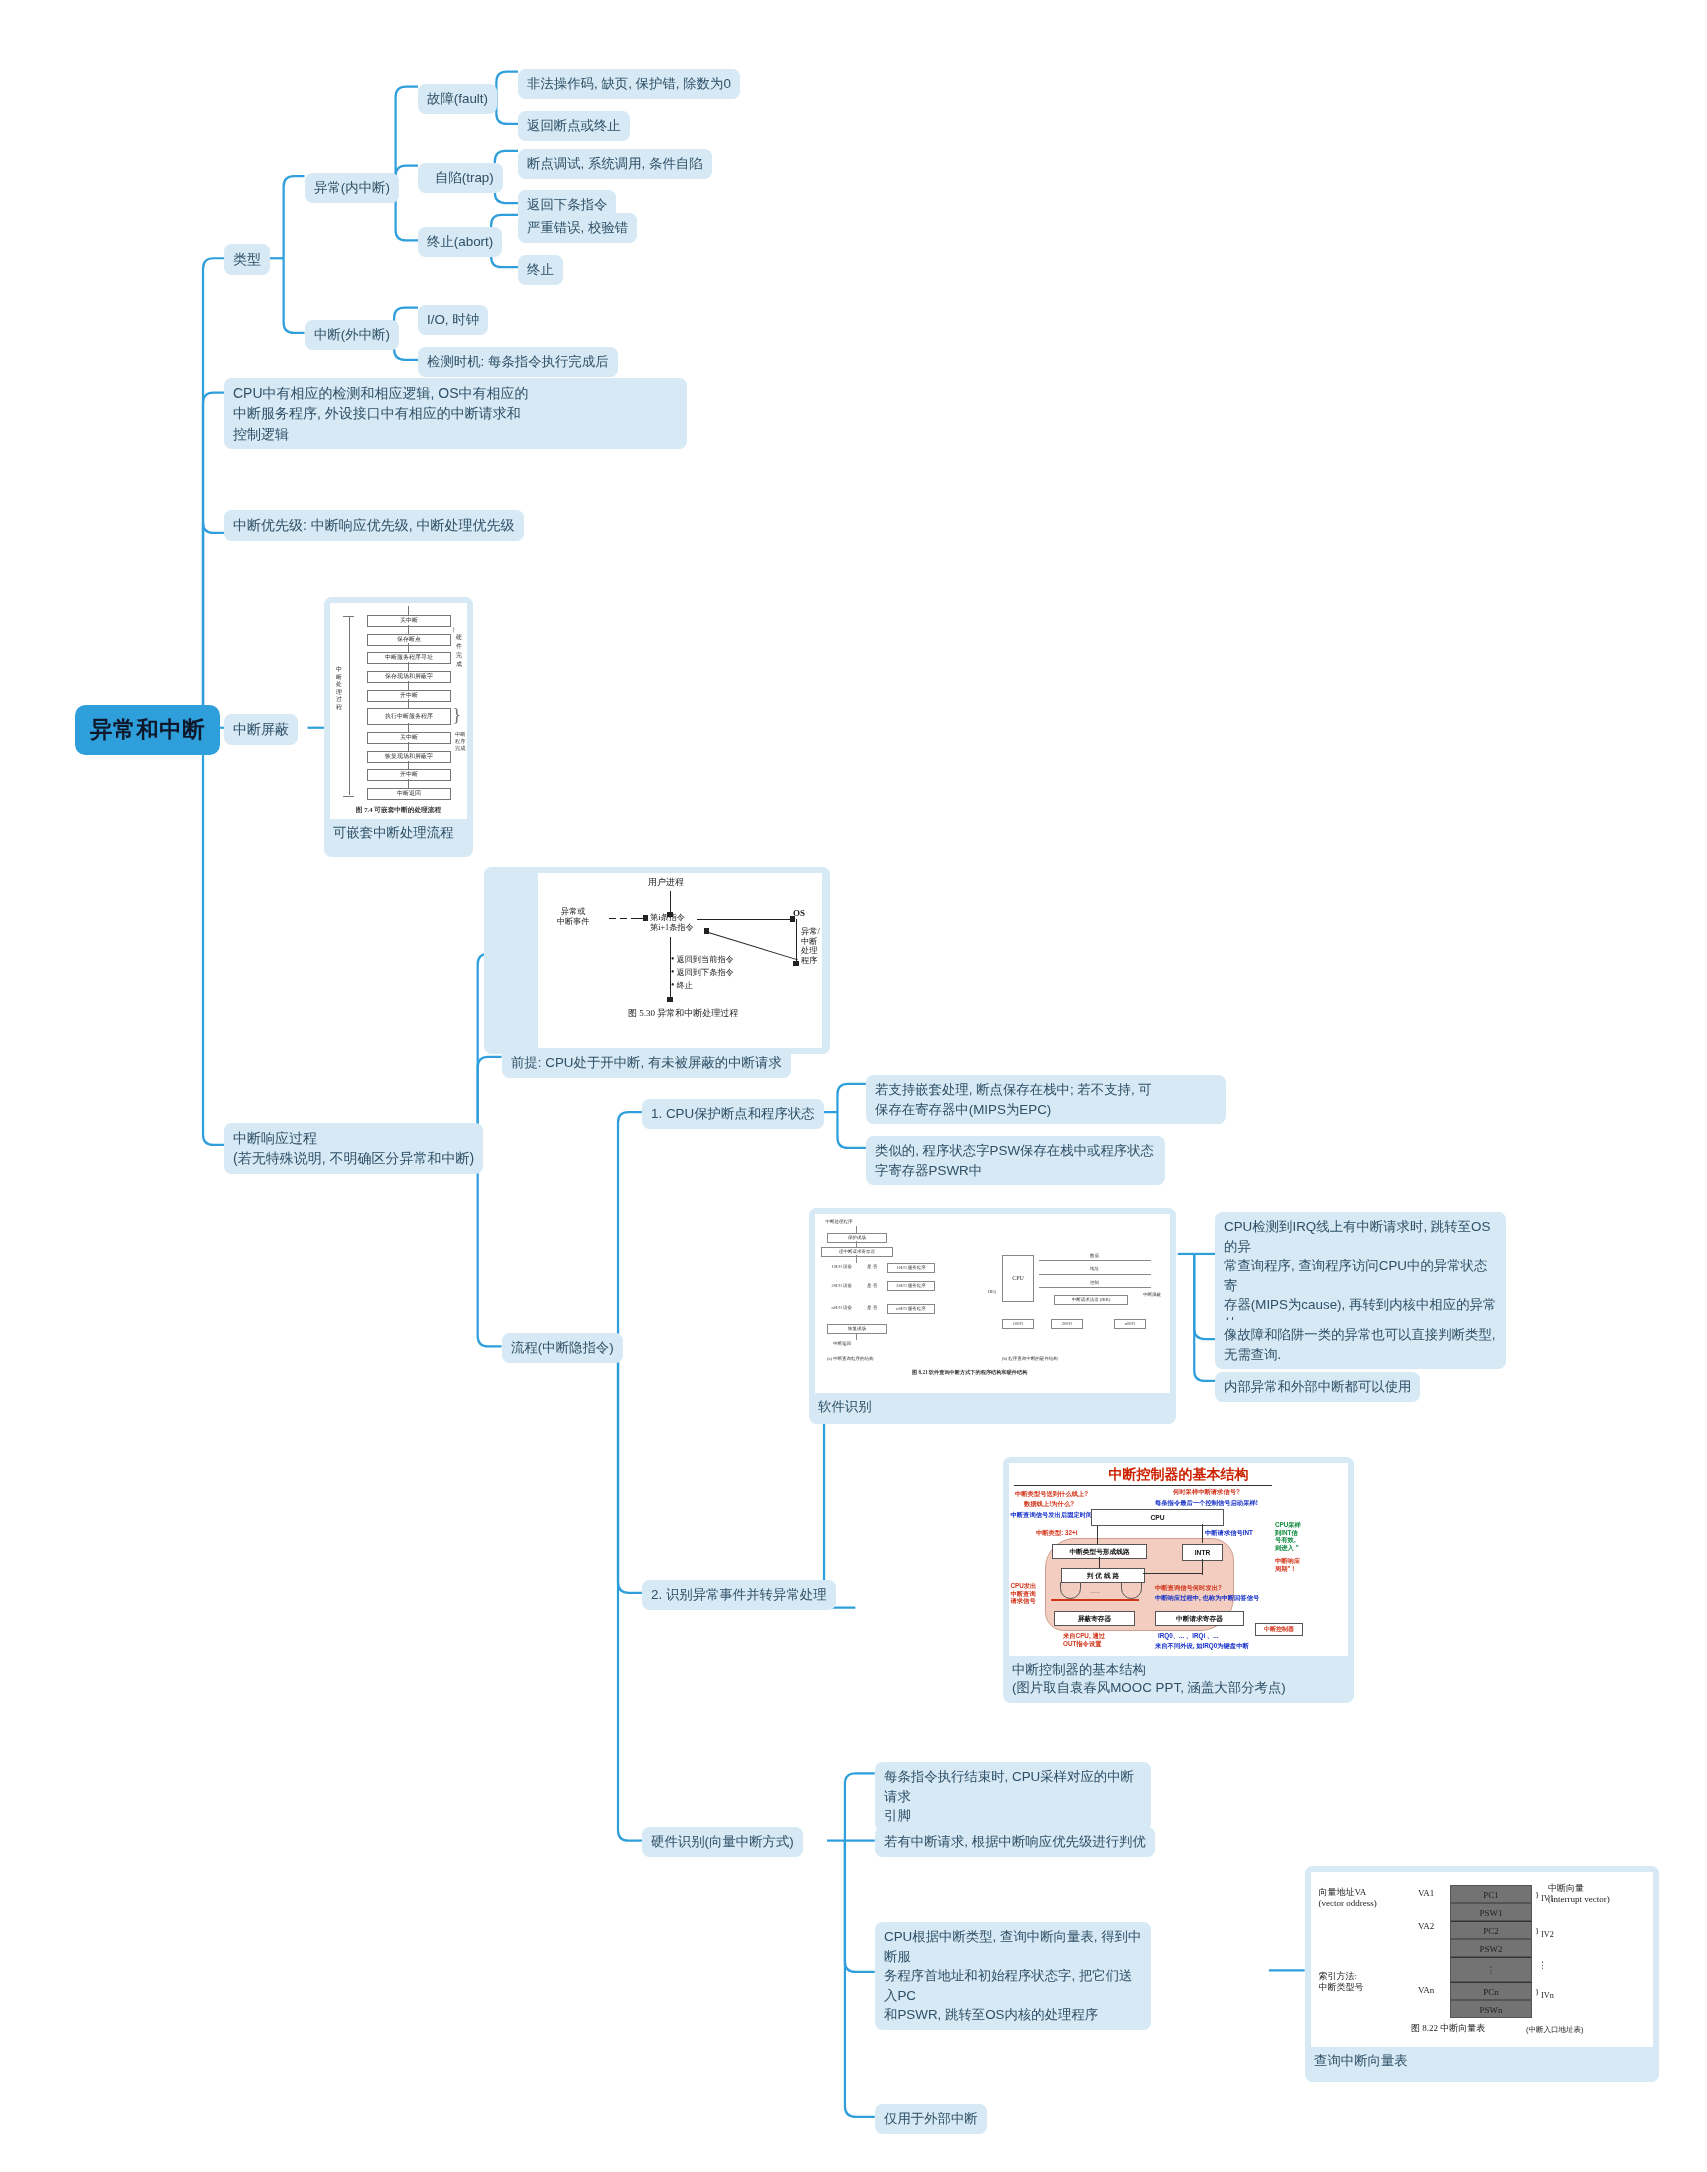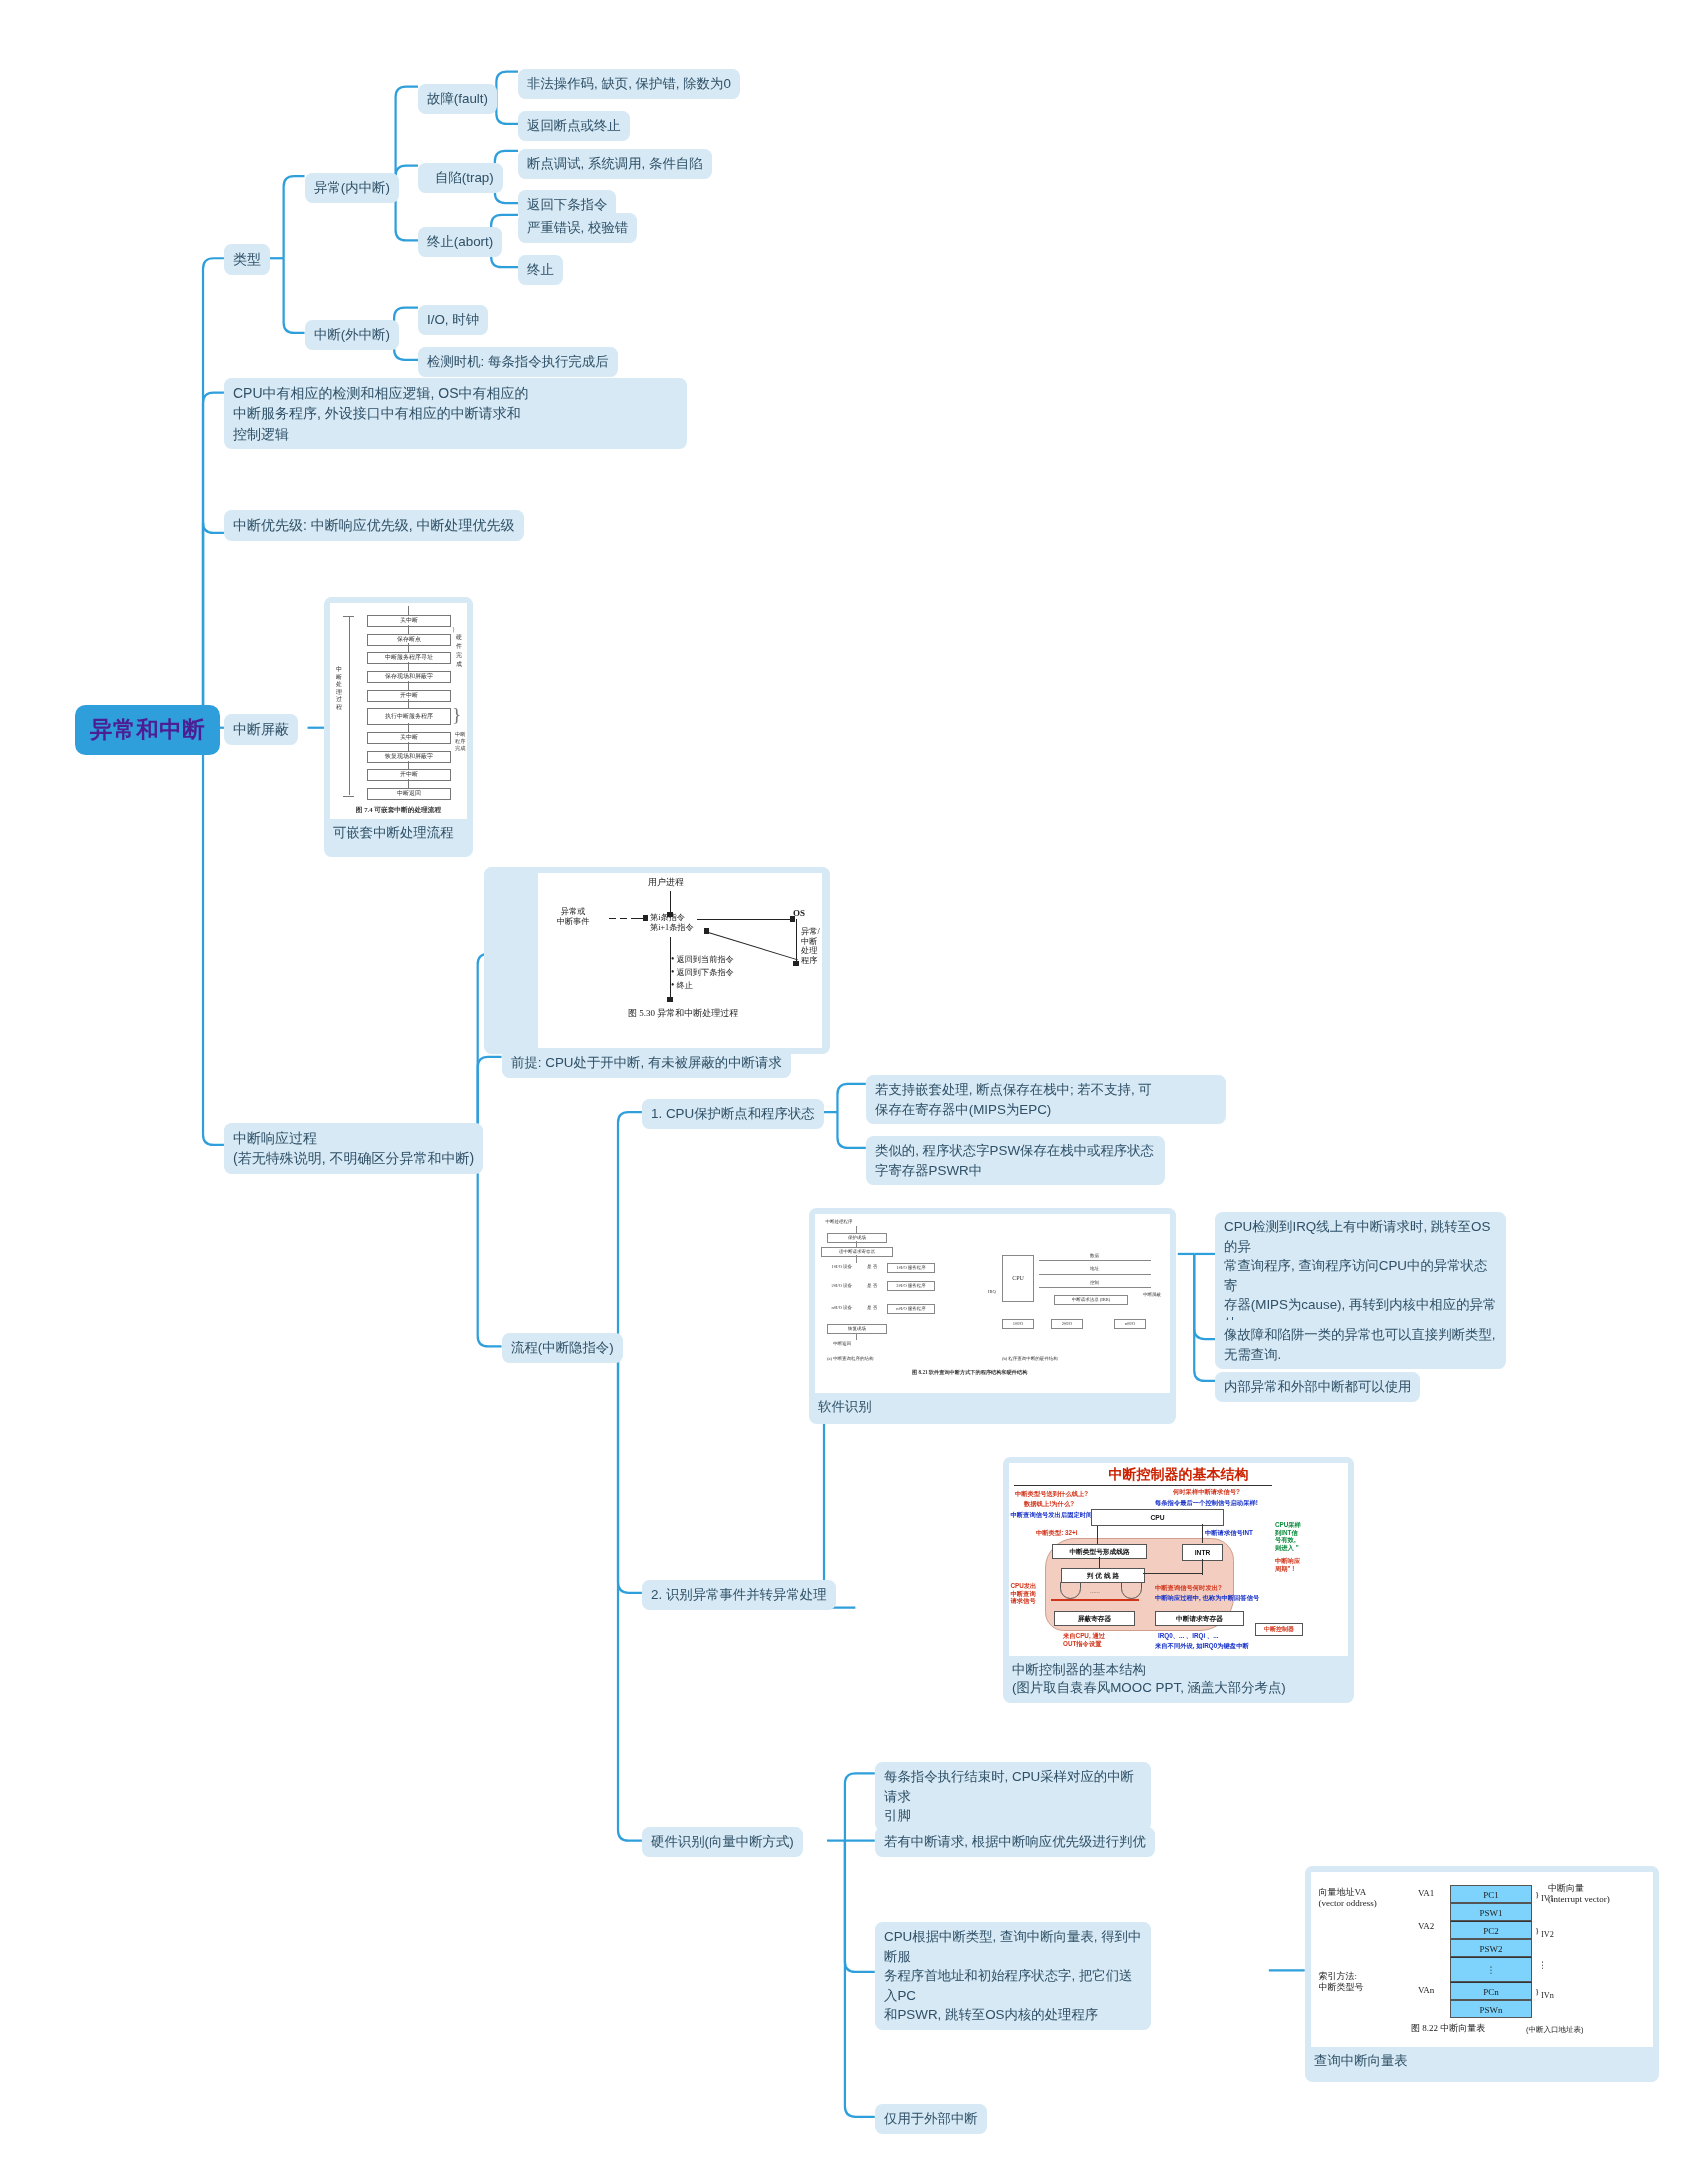--- a/index.html
+++ b/index.html
@@ -10,21 +10,21 @@
   }
   #canvas{position:absolute;left:0;top:0;width:1707px;height:2172px;}
   svg#edges{position:absolute;left:0;top:0;width:1707px;height:2172px;pointer-events:none;}
   .node{
     position:absolute;box-sizing:border-box;
     background:#d6e9f5;border-radius:7.5px;
     color:#2f5067;line-height:1.45;
     padding:5.2px 9px;white-space:pre-line;
   }
   .node.root{
-    background:#2f9fdc;color:#4c1d95;font-size:22.4px;font-weight:bold;
+    background:#2f9fdc;color:#0f172a;font-size:22.4px;font-weight:bold;
     border-radius:10.5px;padding:9px 15px;letter-spacing:0.7px;
   }
   .node.lvl1{font-size:14px;}
   .node.lvl2{font-size:13.4px;}
   .node.leaf{font-size:13.4px;}
   .imgnode{
     position:absolute;box-sizing:border-box;background:#d6e9f5;border-radius:7.5px;
     padding:6px;color:#2f5067;
   }
   .imgnode .fig{background:#ffffff;box-sizing:border-box;position:relative;overflow:hidden;}
@@ -58,21 +58,21 @@
   .fic .g{position:absolute;color:#0b8a3c;font-size:6.3px;font-weight:bold;line-height:7.5px;}
   .fic .blob{position:absolute;background:#f2cdc0;border:0.7px solid #cf9f8e;border-radius:30px 22.4px 34px 18.7px;}
   .fic .bx{position:absolute;border:0.7px solid #555;background:#fff;font-size:6.7px;font-weight:bold;
            text-align:center;color:#111;}
   .fic .ln{position:absolute;background:#333;}
   .fic .rln{position:absolute;background:#d2341a;}
   .fic .gate{position:absolute;border:0.7px solid #555;border-radius:0 0 13.4px 13.4px;background:#f2cdc0;}
   
   .f822{font-family:"Liberation Serif","DejaVu Serif",serif;color:#222;}
   .f822 .t{position:absolute;font-size:9px;line-height:11.2px;}
-  .f822 .cell{position:absolute;border:0.7px solid #555;background:#7dd3fc;font-size:9px;
+  .f822 .cell{position:absolute;border:0.7px solid #555;background:#737373;font-size:9px;
               text-align:center;box-sizing:border-box;}
 </style>
 </head>
 <body>
 
 <div id="canvas">
 
   <svg id="edges" viewBox="0 0 2287 2910" xmlns="http://www.w3.org/2000/svg">
     <g fill="none" stroke="#2f9fdc" stroke-width="3">
 

